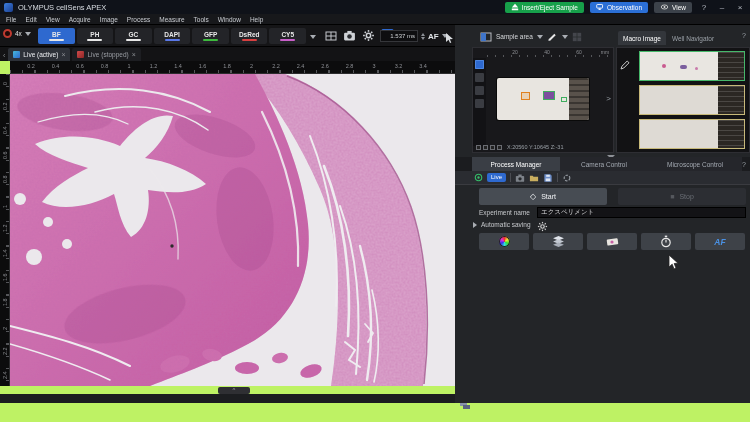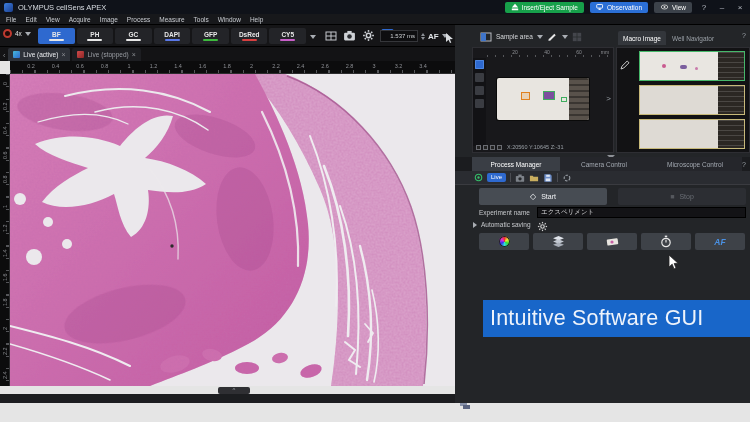--- a/index.html
+++ b/index.html
@@ -1,18 +1,18 @@
 <!DOCTYPE html>
 <html><head>
 <meta charset="utf-8">
 <style>
   * { margin:0; padding:0; box-sizing:border-box; }
   html,body { background:#000; }
   body { font-family:"Liberation Sans", sans-serif; }
-  .app { position:relative; width:750px; height:422px; background:#e5e5e5; overflow:hidden; }
+  .app { position:relative; width:750px; height:422px; background:#bef264; overflow:hidden; }
   .abs { position:absolute; }
 
   
   .titlebar { left:0; top:0; width:750px; height:14px; background:#0f1219; display:flex; align-items:center; padding:0 4px; }
   .logo { width:9px; height:9px; border-radius:2px; background:linear-gradient(135deg,#3d7fe0,#1b3f8f); margin-right:5px; }
   .apptitle { font-size:7.5px; color:#d8dce2; white-space:nowrap; }
   .tb-right { margin-left:auto; display:flex; align-items:center; gap:6px; }
   .tb-btn { height:11px; display:flex; align-items:center; gap:3px; padding:0 6px; border-radius:2px; font-size:6.5px; color:#fff; white-space:nowrap; }
   .tb-green { background:#17a04a; }
   .tb-blue { background:#2b6fd6; }
@@ -583,23 +583,20 @@
             <circle cx="6" cy="7.5" r="4.2" fill="none" stroke="#e8e8e8" stroke-width="1.2"></circle>
             <line x1="6" y1="7.5" x2="6" y2="4.8" stroke="#e8e8e8" stroke-width="1.2"></line>
             <rect x="4.8" y="0.6" width="2.4" height="1.6" fill="#e8e8e8"></rect>
           </svg>
       </div>
       <div class="acq">
           <span class="acq-af">AF</span>
         </div>
     </div>
 
-    <div class="abs caption">
-      <span>Intuitive Software GUI</span>
-    </div>
   </div>
 
   <span class="abs mousecursor">
     <svg width="11" height="16" viewBox="0 0 11 16">
         <path d="M1,1 L1,13 L4.2,10.2 L6,15 L8,14.1 L6.2,9.5 L10,9.2 Z" fill="#fff" stroke="#222" stroke-width="0.8"></path>
       </svg>
   </span>
 
 </div>
 

